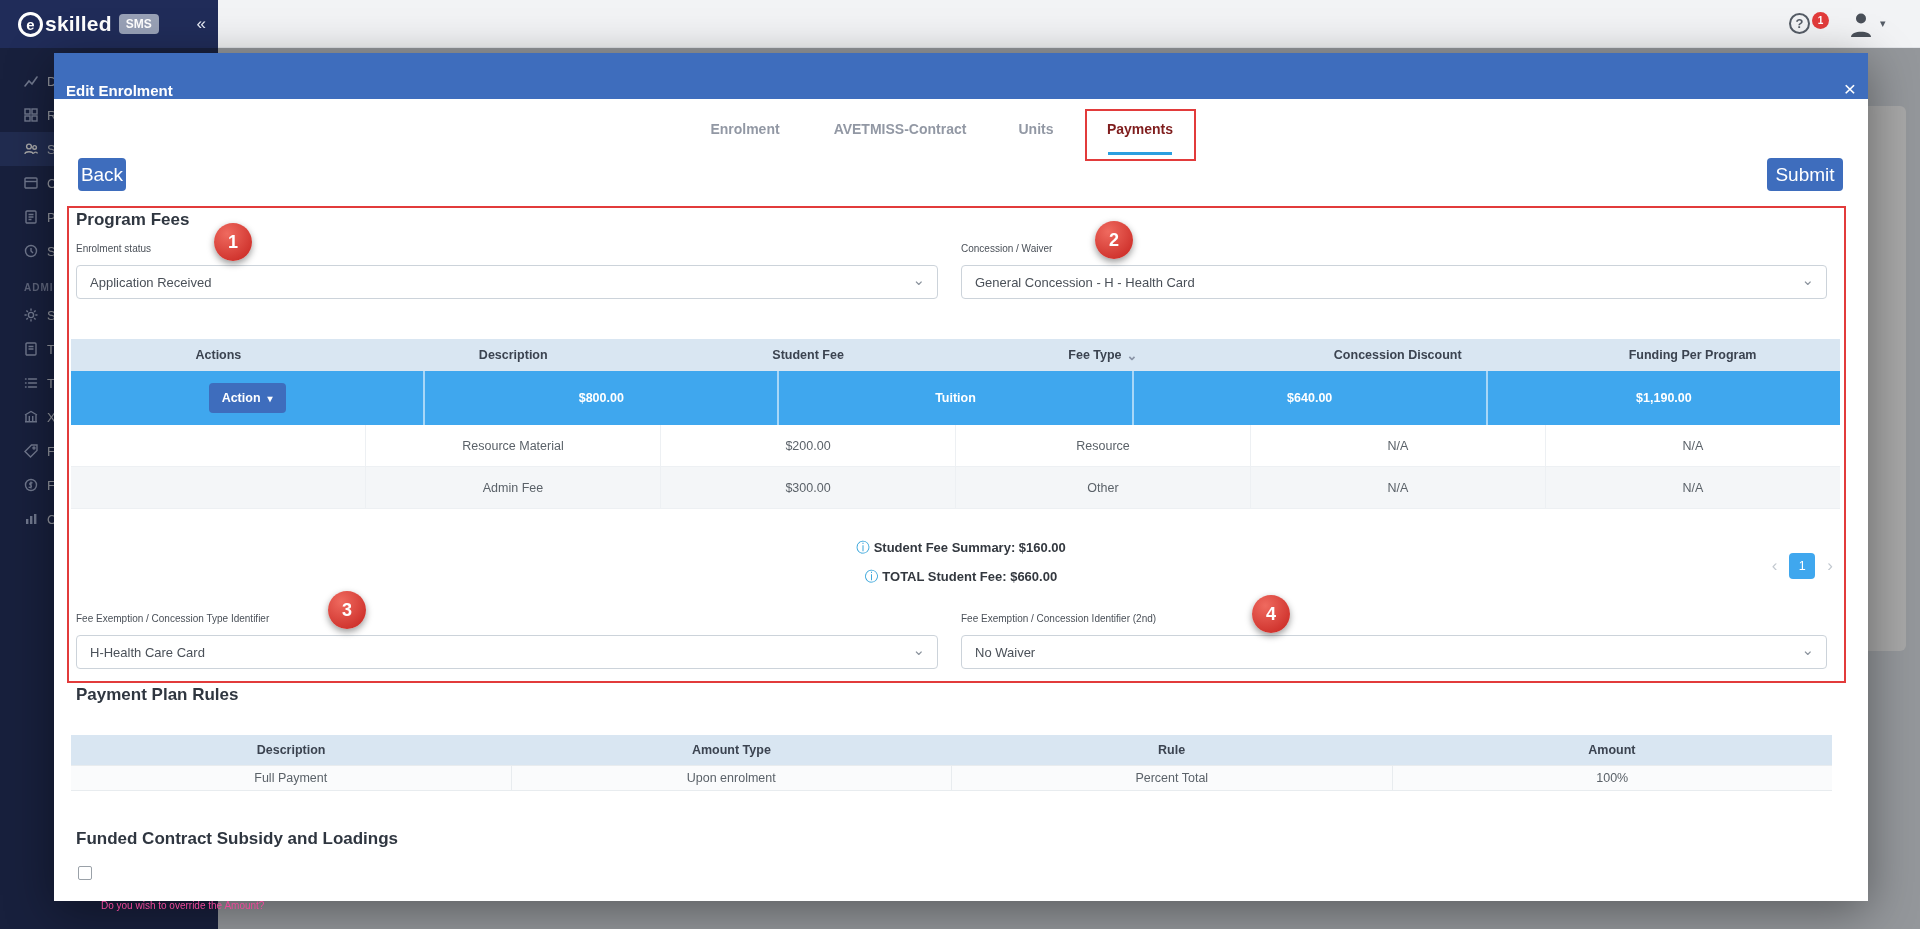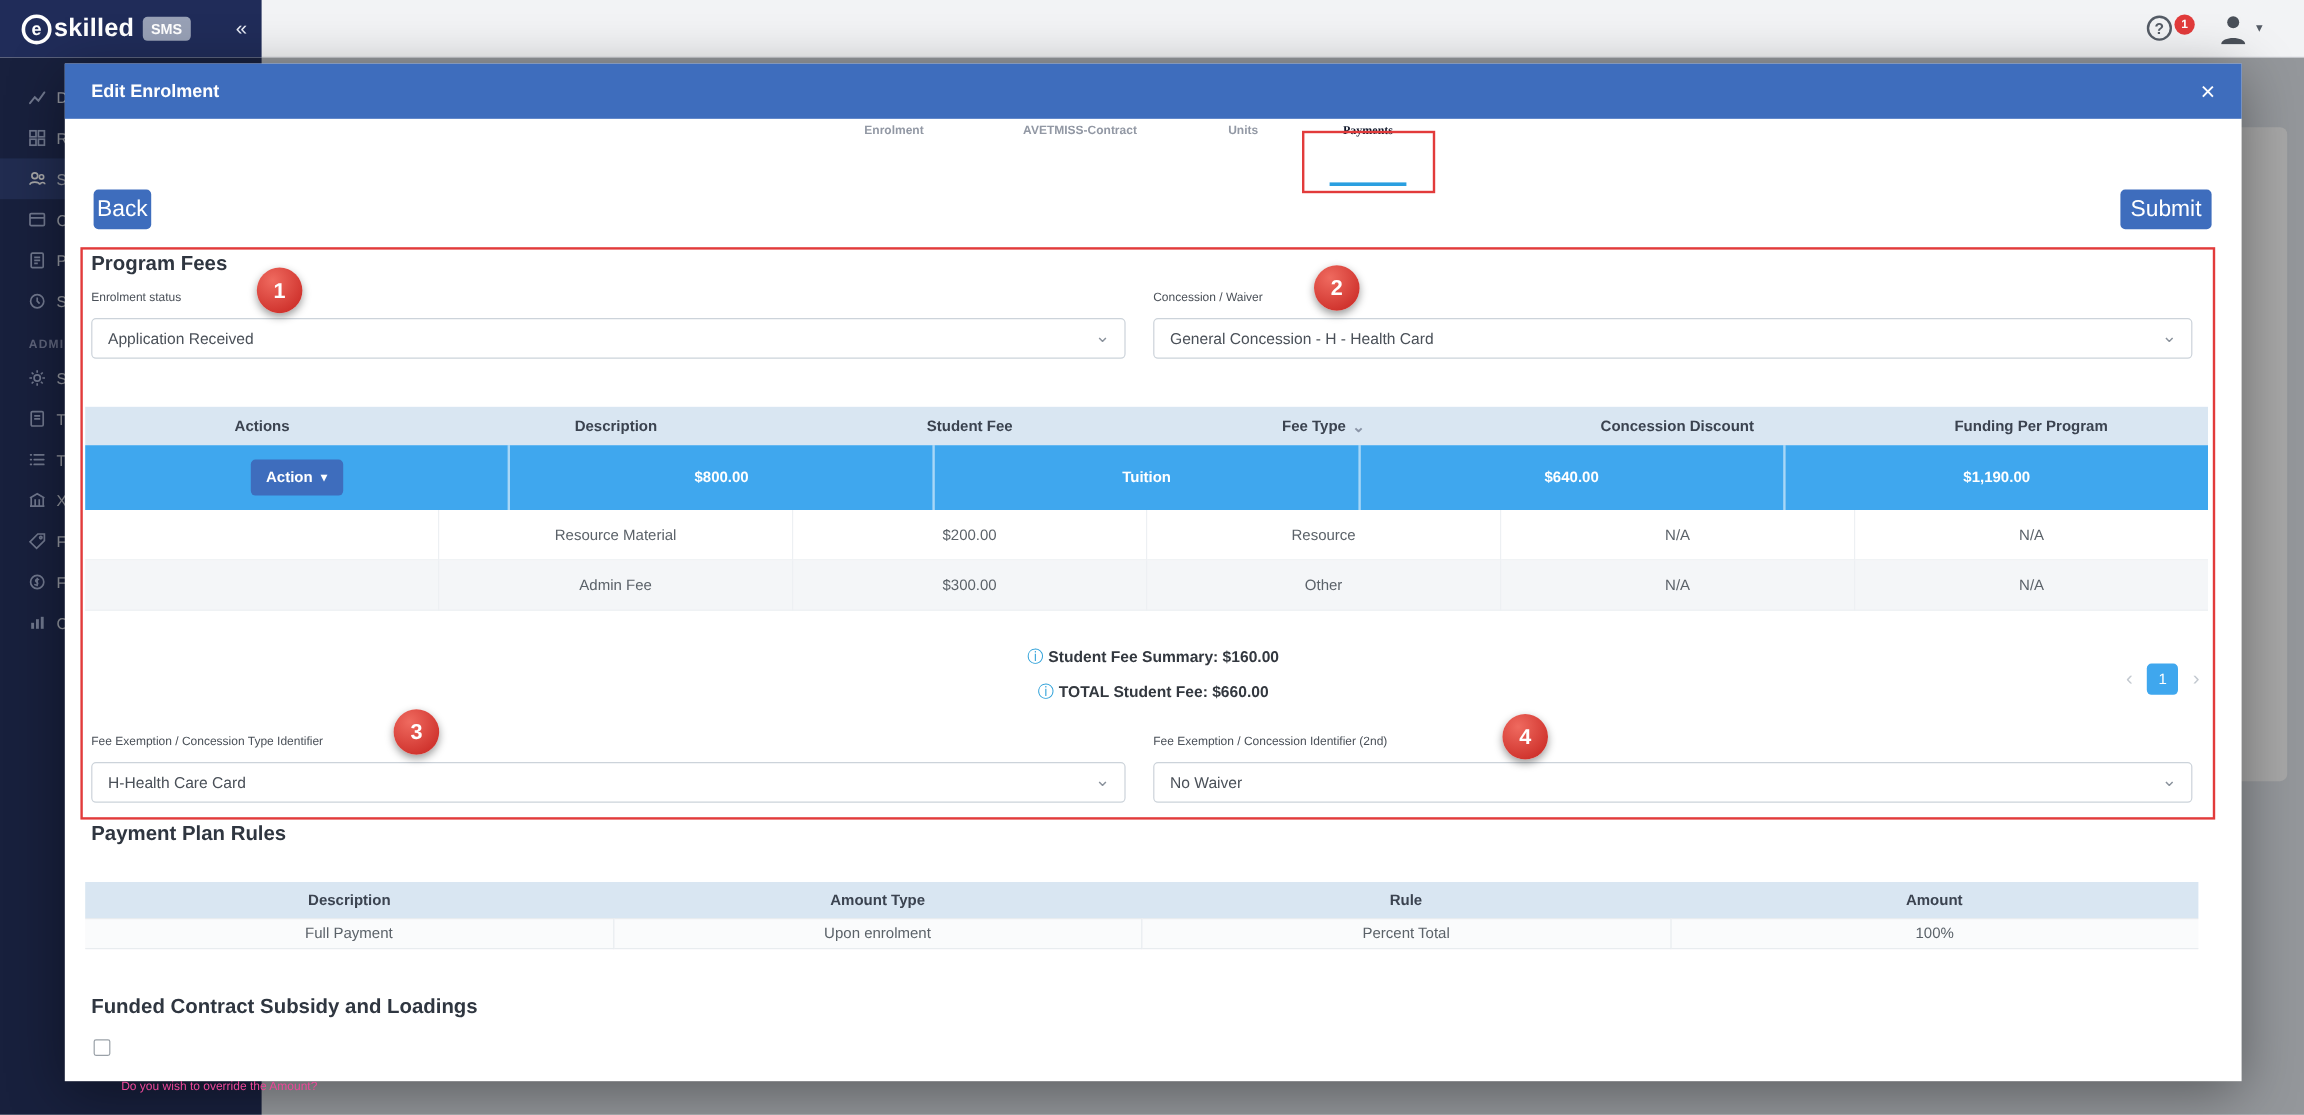--- a/index.html
+++ b/index.html
@@ -27,25 +27,25 @@
 
   
   .content { position:absolute; left:218px; top:48px; right:0; bottom:0; background:#e2e6ec; }
   .content-panel { position:absolute; left:14px; top:58px; right:14px; height:545px; background:#ffffff; border-radius:6px; }
 
   
   .backdrop { position:absolute; left:0; top:48px; right:0; bottom:0; background:rgba(10,10,12,.36); z-index:10; }
 
   
   .modal { position:absolute; left:54px; top:53px; width:1814px; height:848px; background:#fff; z-index:20; box-shadow:0 10px 45px rgba(0,0,0,.4); }
-  .modal-header { height:46px; background:#3e6dbd; color:#fff; display:flex; align-items:center; padding:0 22px; font-size:15px; font-weight:bold; }
+  .modal-header { height:46px; background:#3e6dbd; color:#fff; display:flex; align-items:flex-end; padding:0 12px; font-size:15px; font-weight:bold; }
   .modal-close { margin-left:auto; font-size:21px; font-weight:normal; cursor:pointer; line-height:1; }
 
-  .tab { position:absolute; top:51px; transform:translateX(-50%); font-size:10px; font-weight:600; color:#9298a4; cursor:pointer; white-space:nowrap; }
-  .tab.active { color:#0f172a;font-family:Liberation Serif, serif; }
+  .tab { position:absolute; top:68px; transform:translateX(-50%); font-size:14px; font-weight:600; color:#9298a4; cursor:pointer; white-space:nowrap; }
+  .tab.active { color:#7f1d1d; }
   .tab-underline { position:absolute; top:99px; left:1054px; width:64px; height:3px; background:#2a9fe0; }
 
   .btn { background:#3e6dbd; color:#fff; border:none; border-radius:4px; font-size:19px; font-family:inherit; cursor:pointer; display:flex; align-items:center; justify-content:center; }
   .btn-back { position:absolute; left:24px; top:105px; width:48px; height:33px; }
   .btn-submit { position:absolute; left:1713px; top:105px; width:76px; height:33px; }
 
   .pf-heading { position:absolute; left:22px; top:157px; font-size:17px; font-weight:600; color:#2f3640; }
   .fld-label { position:absolute; font-size:10px; color:#4a5058; }
   .select { position:absolute; height:34px; border:1px solid #ccd3da; border-radius:4px; background:#fff; display:flex; align-items:center; padding:0 32px 0 13px; font-size:13px; color:#4a5058; cursor:pointer; }
   .select .chev { position:absolute; right:12px; top:50%; transform:translateY(-60%); color:#8a929c; font-size:15px; }

